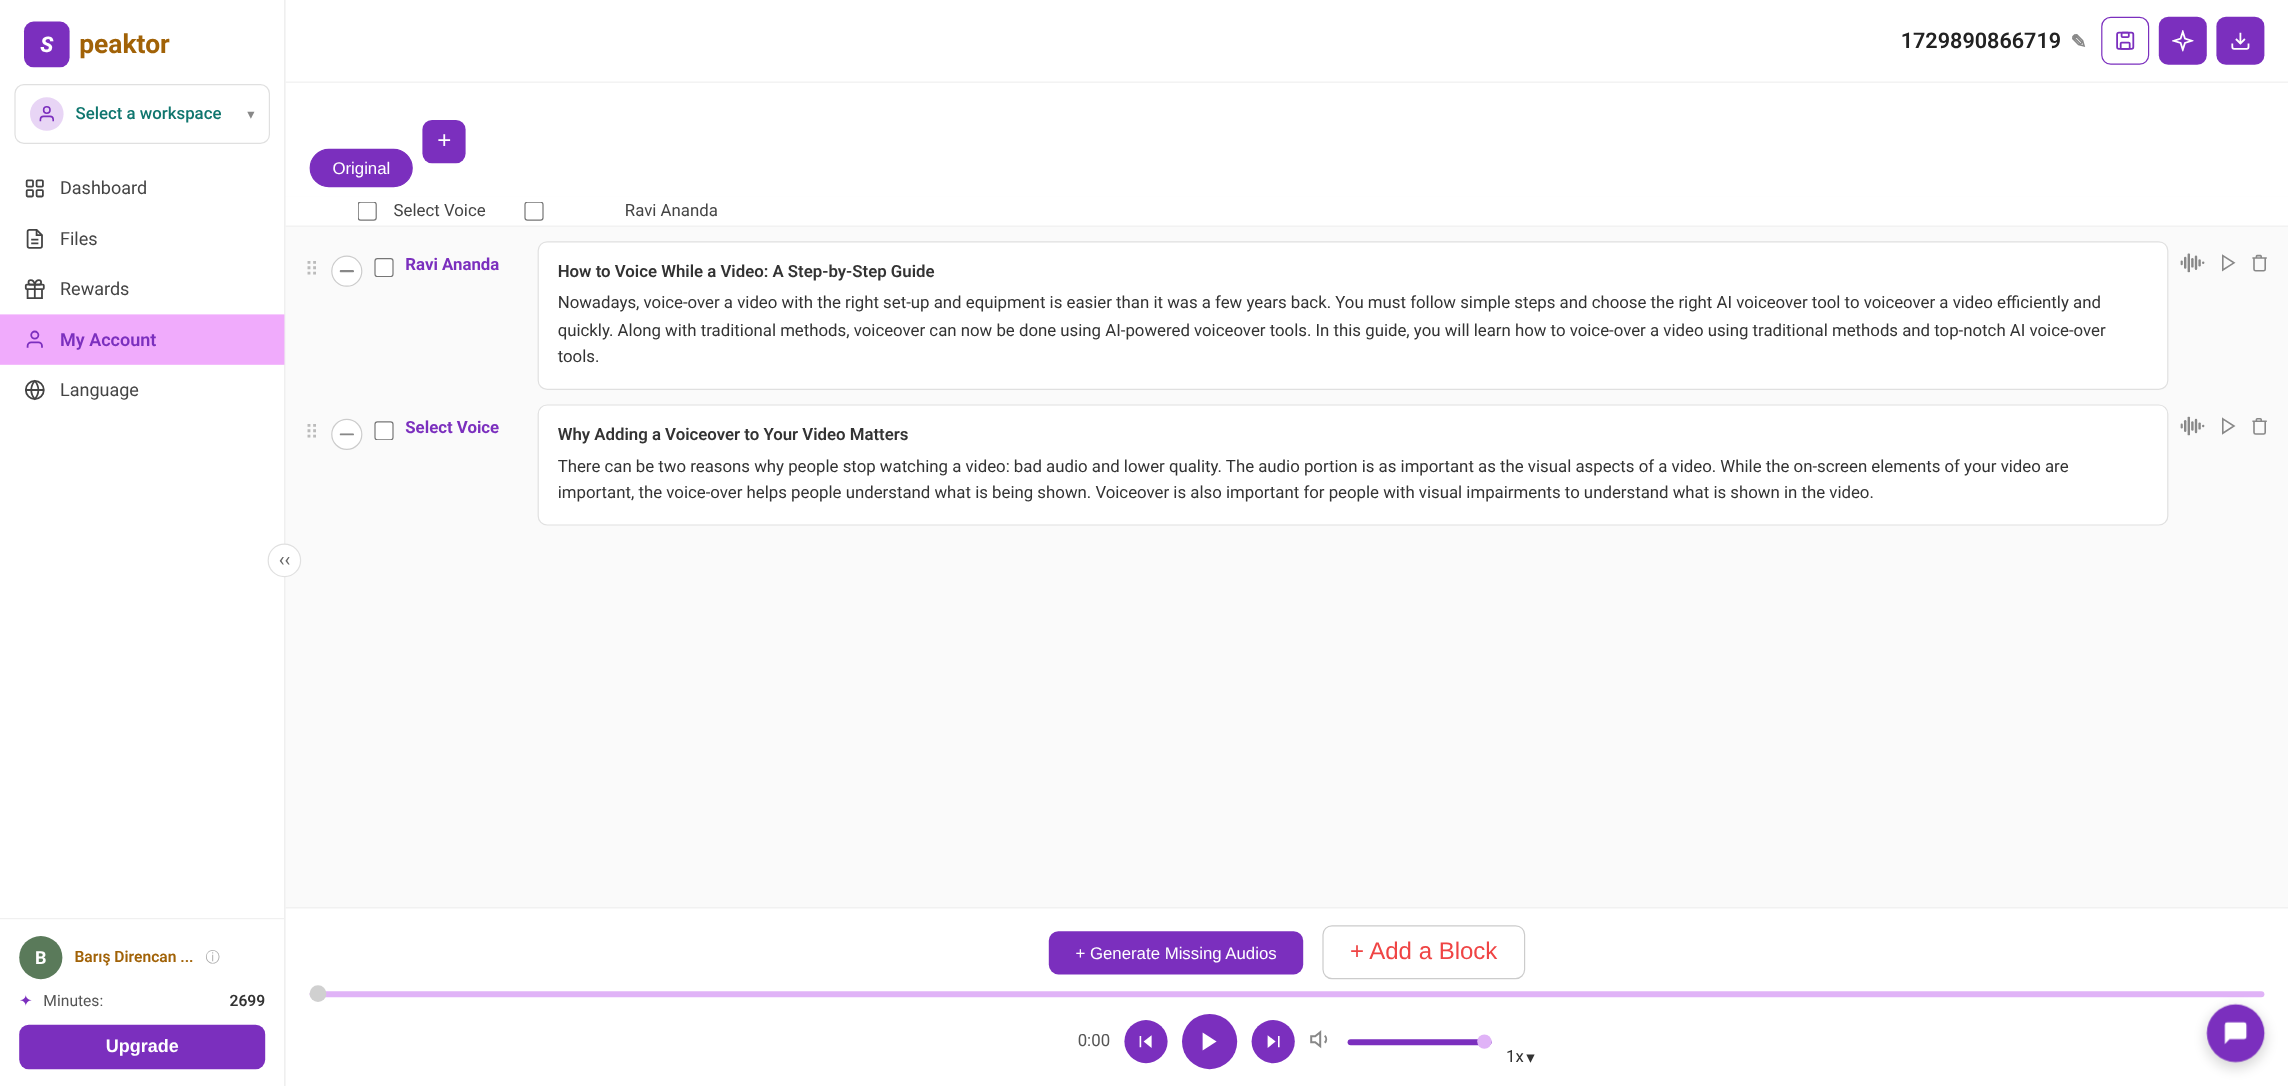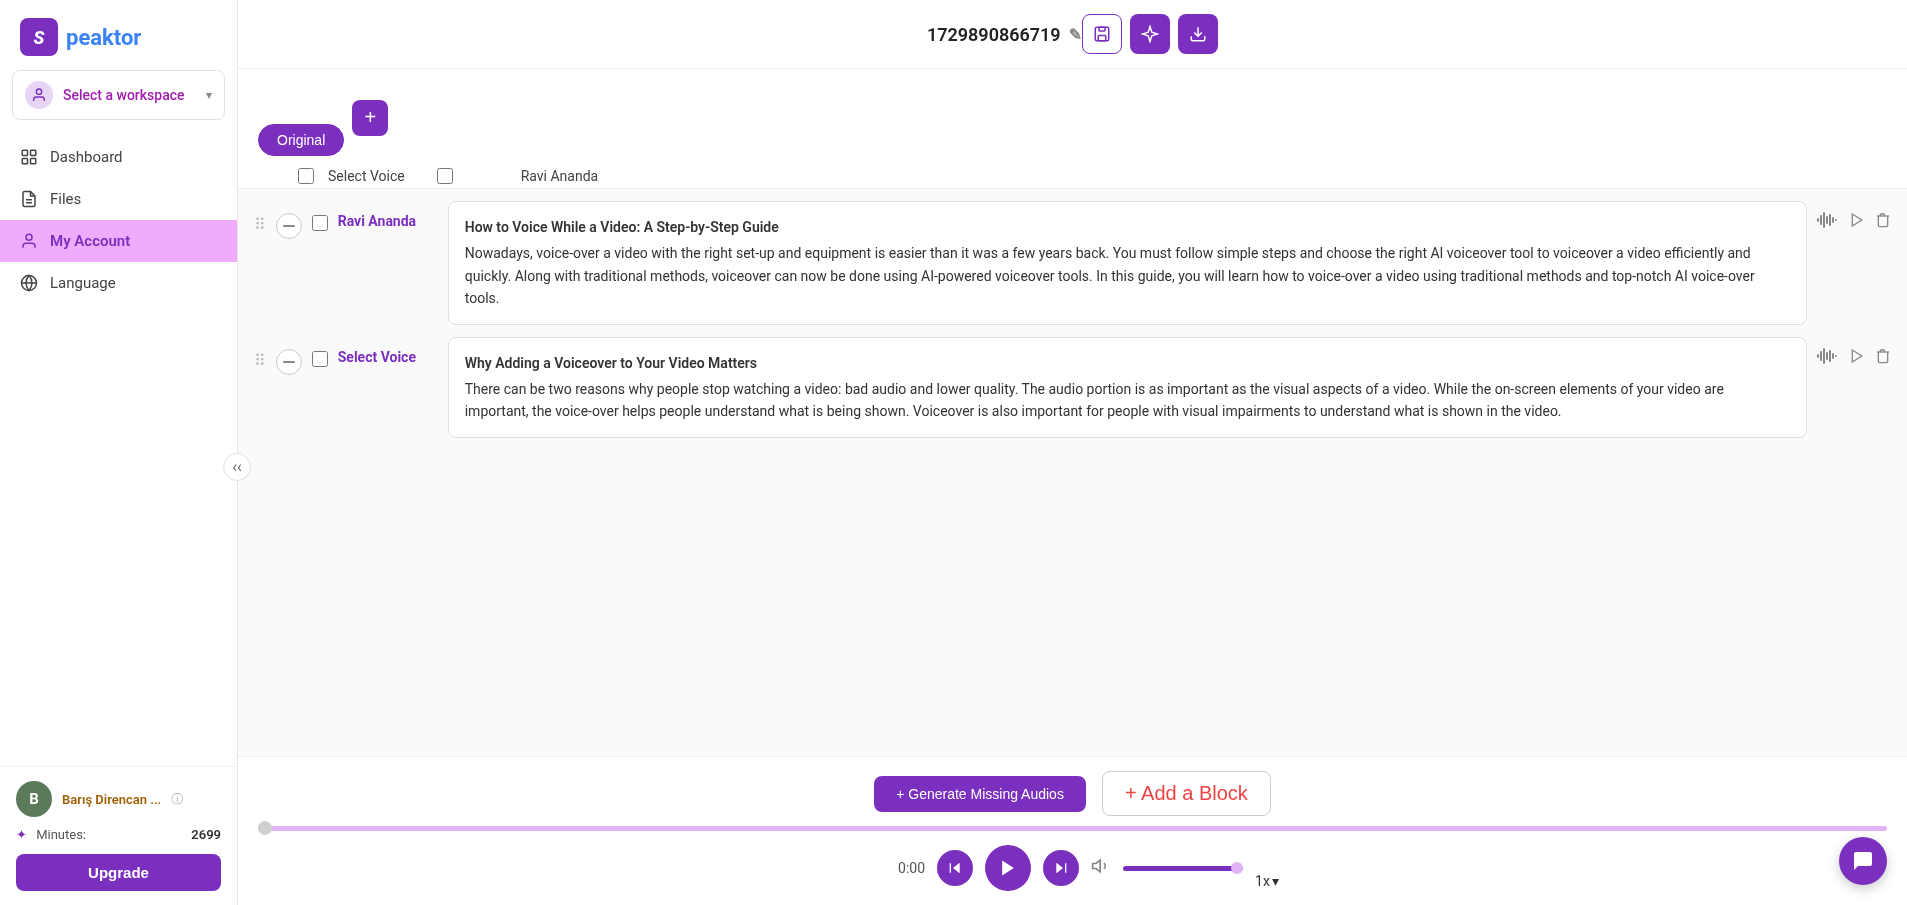--- a/index.html
+++ b/index.html
@@ -21,36 +21,36 @@
       display: flex; align-items: center;
     }
     .logo-box {
       width: 38px; height: 38px;
       background: #7B2FBE;
       border-radius: 8px;
       display: flex; align-items: center; justify-content: center;
       color: #fff; font-weight: 800; font-size: 18px; margin-right: 8px;
       font-style: italic;
     }
-    .logo-text { font-size: 22px; font-weight: 700; color: #3b82f6; }
+    .logo-text { font-size: 22px; font-weight: 700; color: #a16207; }
 
     .workspace-selector {
       margin: 0 12px 8px;
       border: 1px solid #e0e0e0;
       border-radius: 8px;
       padding: 10px 12px;
       display: flex; align-items: center; cursor: pointer;
       background: #fff;
     }
     .workspace-icon {
       width: 28px; height: 28px; border-radius: 50%; background: #e8d5f5;
       display: flex; align-items: center; justify-content: center;
       color: #7B2FBE; margin-right: 10px; font-size: 14px;
     }
-    .workspace-label { flex: 1; font-size: 14px; color: #a21caf; font-weight: 500; }
+    .workspace-label { flex: 1; font-size: 14px; color: #0f766e; font-weight: 500; }
     .workspace-chevron { color: #888; font-size: 12px; }
 
     .nav-section { flex: 1; padding: 8px 0; }
     .nav-item {
       display: flex; align-items: center;
       padding: 12px 20px;
       cursor: pointer; color: #444; font-size: 15px;
       border-radius: 0;
       transition: background 0.15s;
     }
@@ -91,25 +91,26 @@
       flex: 1;
       display: flex;
       flex-direction: column;
       background: #fafafa;
       overflow: hidden;
       position: relative;
     }
 
     
     .top-bar {
-      display: flex; align-items: center; justify-content: center;
+      display: flex; align-items: center; justify-content: flex-end;
       padding: 14px 20px;
       background: #fff;
       border-bottom: 1px solid #eee;
       min-height: 60px;
+      gap: 12px;
     }
     .file-id { font-size: 18px; font-weight: 600; color: #222; display: flex; align-items: center; gap: 8px; }
     .edit-icon { color: #888; font-size: 16px; cursor: pointer; }
     .top-actions { display: flex; gap: 8px; }
     .top-btn {
       width: 40px; height: 40px;
       border: none; border-radius: 8px;
       cursor: pointer; display: flex; align-items: center; justify-content: center;
       background: #7B2FBE; color: #fff; font-size: 18px;
     }
@@ -315,20 +316,30 @@
       <span>Dashboard</span>
     </div>
     <div class="nav-item">
       <svg width="18" height="18" viewBox="0 0 24 24" fill="none" stroke="currentColor" stroke-width="2">
         <path d="M14 2H6a2 2 0 0 0-2 2v16a2 2 0 0 0 2 2h12a2 2 0 0 0 2-2V8z"></path>
         <polyline points="14 2 14 8 20 8"></polyline>
         <line x1="16" y1="13" x2="8" y2="13"></line>
         <line x1="16" y1="17" x2="8" y2="17"></line>
       </svg>
       <span>Files</span>
+    </div>
+    <div class="nav-item">
+      <svg width="18" height="18" viewBox="0 0 24 24" fill="none" stroke="currentColor" stroke-width="2">
+        <polyline points="20 12 20 22 4 22 4 12"></polyline>
+        <rect x="2" y="7" width="20" height="5" rx="1"></rect>
+        <line x1="12" y1="22" x2="12" y2="7"></line>
+        <path d="M12 7H7.5a2.5 2.5 0 0 1 0-5C11 2 12 7 12 7z"></path>
+        <path d="M12 7h4.5a2.5 2.5 0 0 0 0-5C13 2 12 7 12 7z"></path>
+      </svg>
+      <span>Rewards</span>
     </div>
     <div class="nav-item active">
       <svg width="18" height="18" viewBox="0 0 24 24" fill="none" stroke="currentColor" stroke-width="2">
         <path d="M20 21v-2a4 4 0 0 0-4-4H8a4 4 0 0 0-4 4v2"></path>
         <circle cx="12" cy="7" r="4"></circle>
       </svg>
       <span>My Account</span>
     </div>
     <div class="nav-item">
       <svg width="18" height="18" viewBox="0 0 24 24" fill="none" stroke="currentColor" stroke-width="2">

